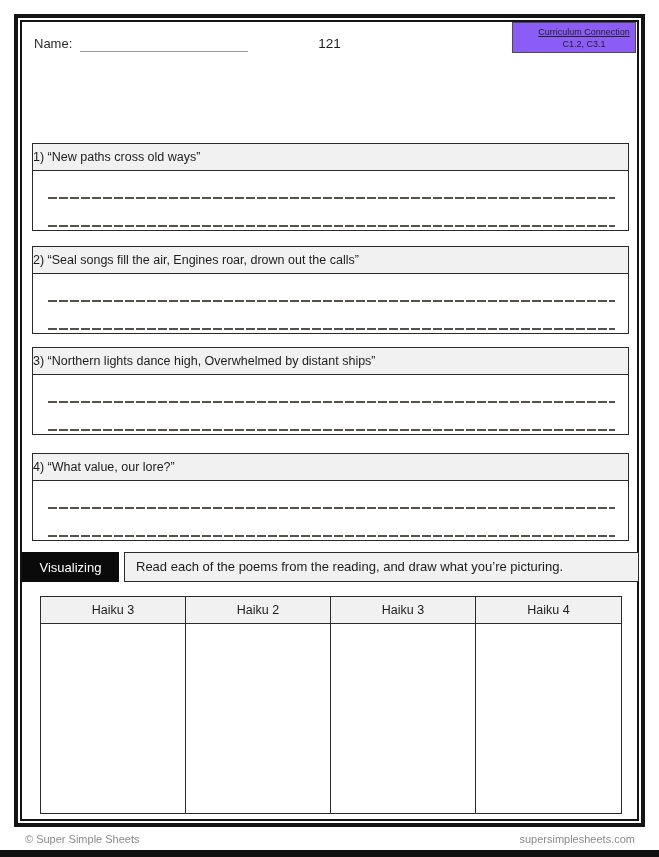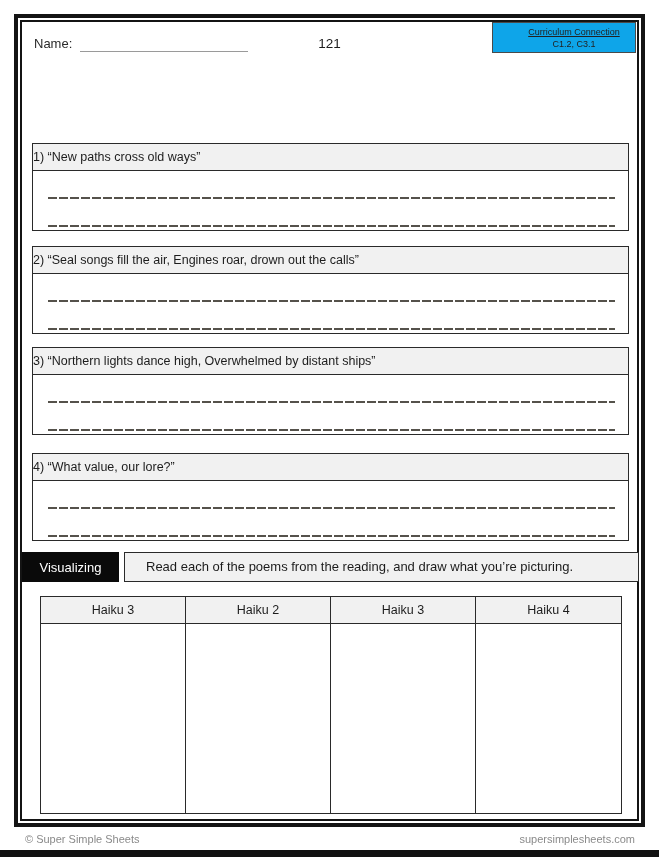--- a/index.html
+++ b/index.html
@@ -40,22 +40,22 @@
     border-bottom: 1.5px solid #9a9a9a;
     cursor: text;
   }
   .page-number {
     position: absolute; left: 50%; top: 14px;
     transform: translateX(-50%);
     font-size: 13.5px; color: #1c1c1c;
   }
   .curriculum-box {
     position: absolute; right: 1px; top: 0;
-    width: 144px; height: 31px;
-    background: #0ea5e9;
+    width: 124px; height: 31px;
+    background: #8b5cf6;
     border: 1px solid #4a4a4a;
     text-align: center;
     padding-top: 3px;
     line-height: 1.35;
     padding-left: 20px;
   }
   .curriculum-title { font-size: 9px; text-decoration: underline; color: #222; display: block; }
   .curriculum-codes { font-size: 9px; color: #222; display: block; }
 
   
@@ -71,21 +71,21 @@
   .visualizing .section-label { width: 97px; margin-right: 5px; }
   .section-instr {
     flex: 1;
     background: #f1f1f1;
     border: 1.5px solid #2a2a2a;
     font-size: 13px;
     line-height: 1.32;
     padding: 5px 10px 4px 10px;
     display: flex; align-items: center;
   }
-  .visualizing .section-instr { padding: 2px 21px; font-size: 13px; }
+  .visualizing .section-instr { padding: 2px 11px; font-size: 13px; }
 
   
   .q-box {
     position: absolute;
     left: 10px; width: 597px; height: 88px;
     border: 1.5px solid #2a2a2a;
     background: #fff;
   }
   .q-box.q1 { top: 121px; }
   .q-box.q2 { top: 224px; }

